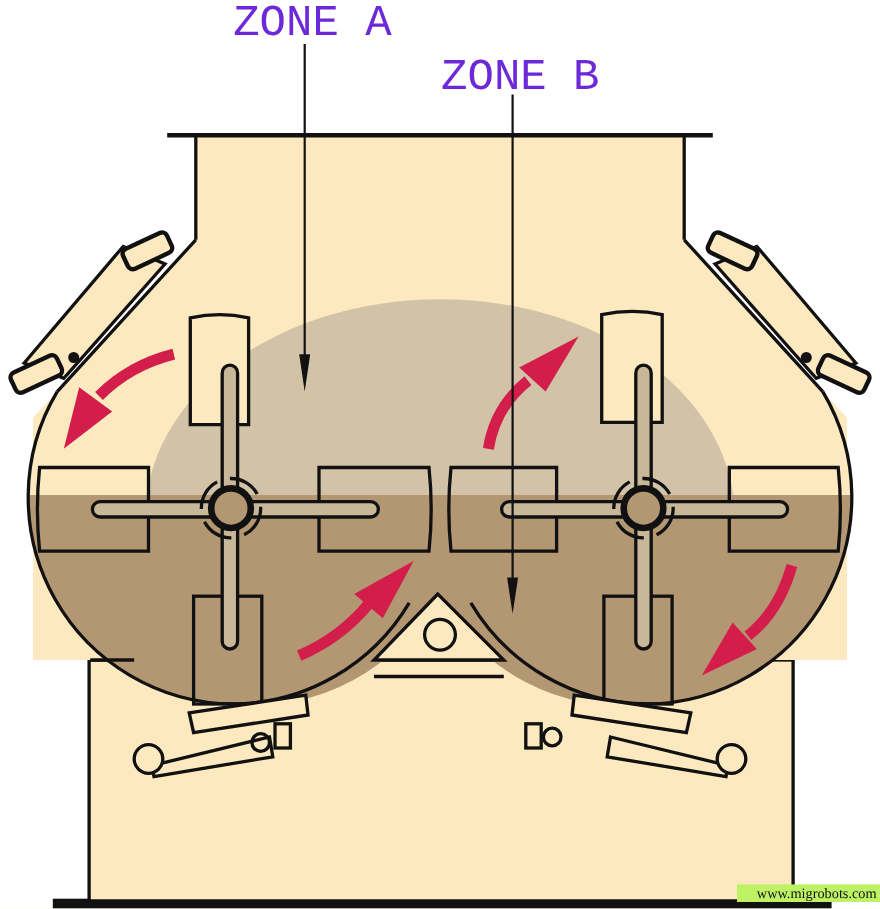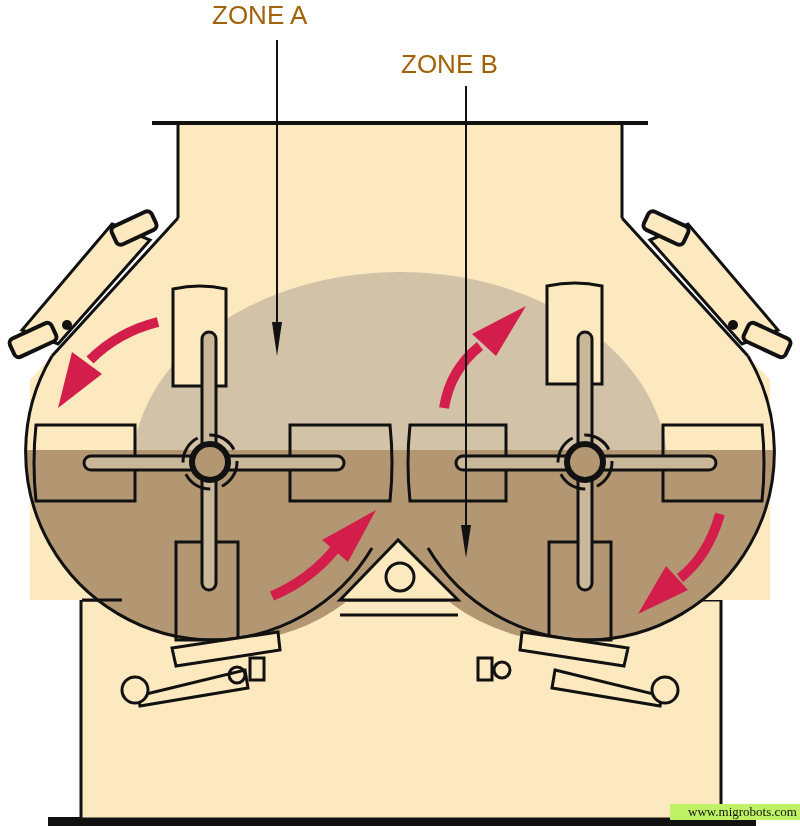--- a/index.html
+++ b/index.html
@@ -1,18 +1,18 @@
 <!DOCTYPE html>
 <html><head>
   <meta charset="utf-8">
   <style>
     html, body { margin: 0; padding: 0; background: #ffffff; }
     body { width: 800px; height: 826px; position: relative; overflow: hidden; font-family: "Liberation Sans", sans-serif; }
     #diagram { position: absolute; left: 0; top: 0; width: 800px; height: 826px; }
-    .zone-label { position: absolute; font-family: Liberation Sans, sans-serif; font-size: 26px; color: #a16207; letter-spacing: 0px; white-space: nowrap; }
+    .zone-label { position: absolute; font-family: Liberation Mono, monospace; font-size: 40px; color: #6d28d9; letter-spacing: 0px; white-space: nowrap; }
     #zone-a-label { left: 212px; top: 0px; }
     #zone-b-label { left: 401px; top: 49px; }
     .watermark { position: absolute; left: 670px; top: 804px; font-family: "Liberation Serif", serif; font-size: 13px; color: #111; background: #bef264; padding: 0 18px; white-space: nowrap; }
   </style>
 </head>
 <body>
 
 <svg id="diagram" viewBox="0 0 800 826" xmlns="http://www.w3.org/2000/svg">
 
   <rect x="48" y="817" width="708" height="9" fill="#111"></rect>

